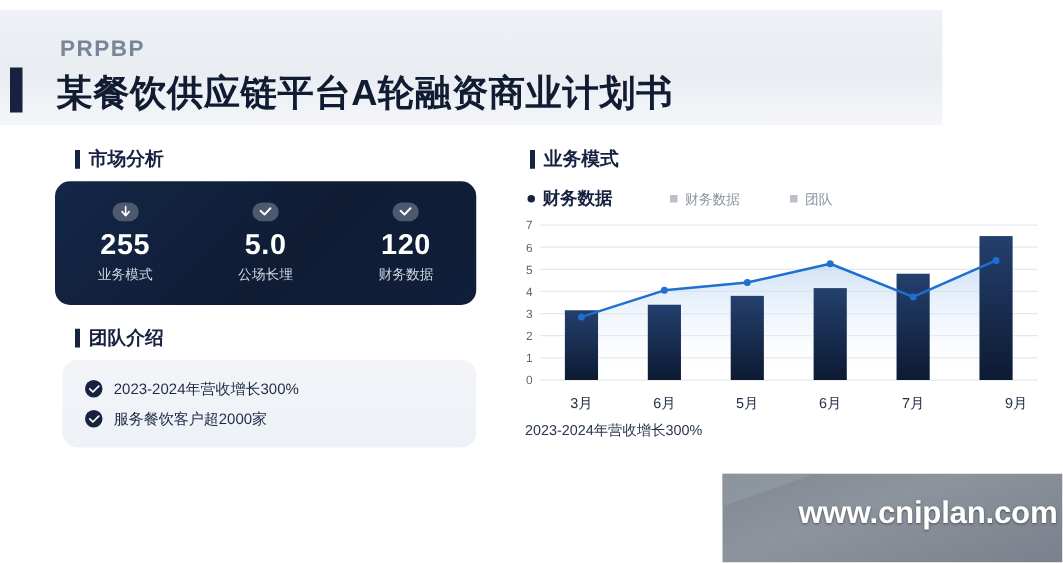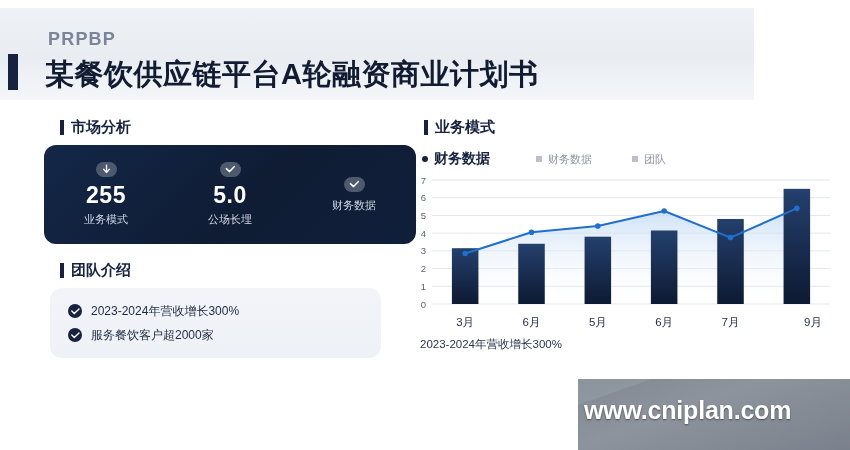--- a/index.html
+++ b/index.html
@@ -65,21 +65,21 @@
   }
 
   #sec-market { left: 44px; top: 118px; }
   #sec-team   { left: 44px; top: 261px; }
   #sec-biz    { left: 408px; top: 118px; }
 
   
   .stats-card {
     position: absolute;
     left: 44px; top: 145px;
-    width: 372px; height: 99px;
+    width: 337px; height: 99px;
     background: linear-gradient(135deg,#142748 0%, #0f1c34 55%, #101f3a 100%);
     border-radius: 12px;
     display: flex;
     align-items: center;
   }
   .stat {
     flex: 1;
     text-align: center;
     color: #ffffff;
   }
@@ -216,21 +216,21 @@
     content: "";
     position: absolute;
     left: 0; top: 0;
     border-top: 26px solid rgba(150,158,168,0.55);
     border-right: 74px solid transparent;
   }
   .wm-text {
     position: absolute;
     left: 584px; top: 396px;
     width: 262px;
-    text-align: left;
+    text-align: right;
     font-size: 25px;
     font-weight: 700;
     letter-spacing: -0.2px;
     color: #ffffff;
     text-shadow: 0 1px 2px rgba(0,0,0,0.45);
     white-space: nowrap;
     pointer-events: none;
   }
 </style>
 </head>
@@ -275,20 +275,21 @@
       </div>
       <div class="stat-value">5.0</div>
       <div class="stat-label">公场长埋</div>
     </div>
     <div class="stat">
       <div class="stat-icon">
         <svg width="13" height="11" viewBox="0 0 13 11">
             <path d="M2.4 4.6 L5.6 7.6 L10.4 2.6" stroke="#ffffff" stroke-width="1.5" fill="none" stroke-linecap="round" stroke-linejoin="round"></path>
           </svg>
       </div>
+      <div class="stat-value">120</div>
       <div class="stat-label">财务数据</div>
     </div>
   </div>
 
   <div class="team-card">
     <div class="team-item">
       <span class="check">
         <svg width="9" height="7" viewBox="0 0 9 7">
             <path d="M0.8 3.1 L3.3 5.6 L8.0 0.9" stroke="#ffffff" stroke-width="1.4" fill="none" stroke-linecap="round" stroke-linejoin="round"></path>
           </svg>

